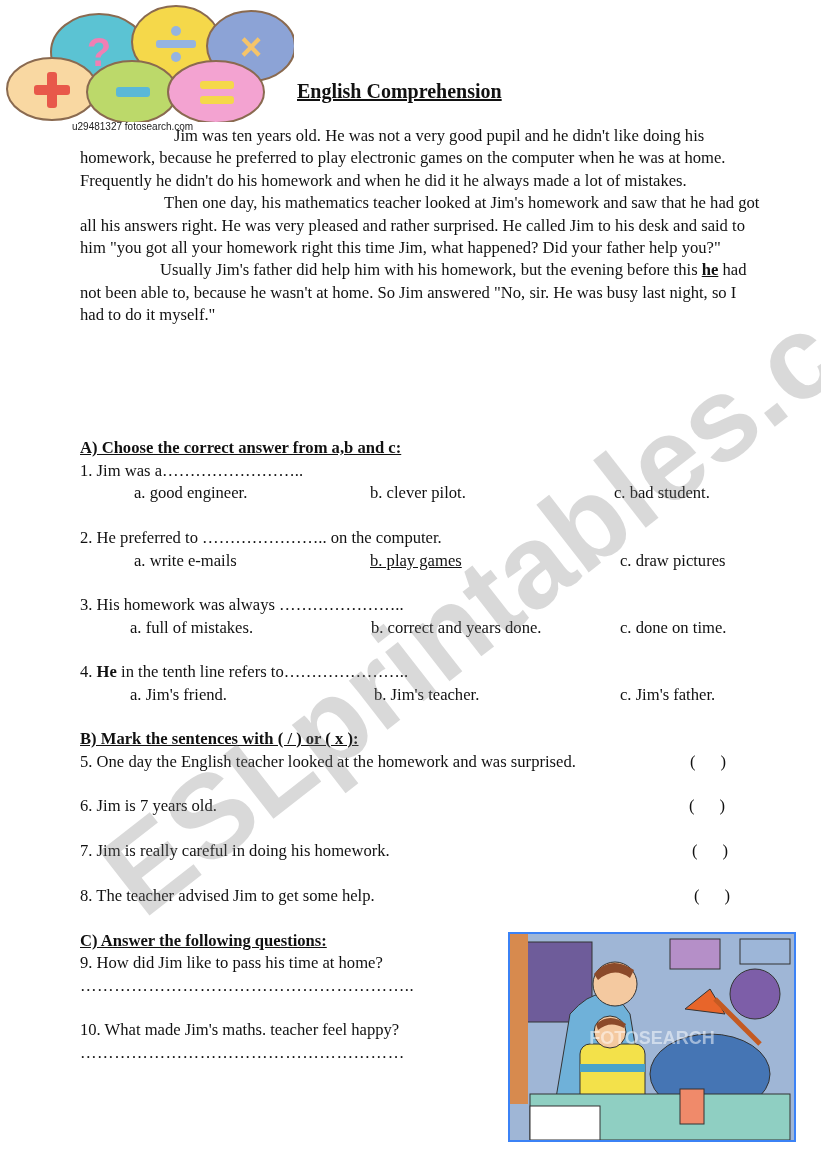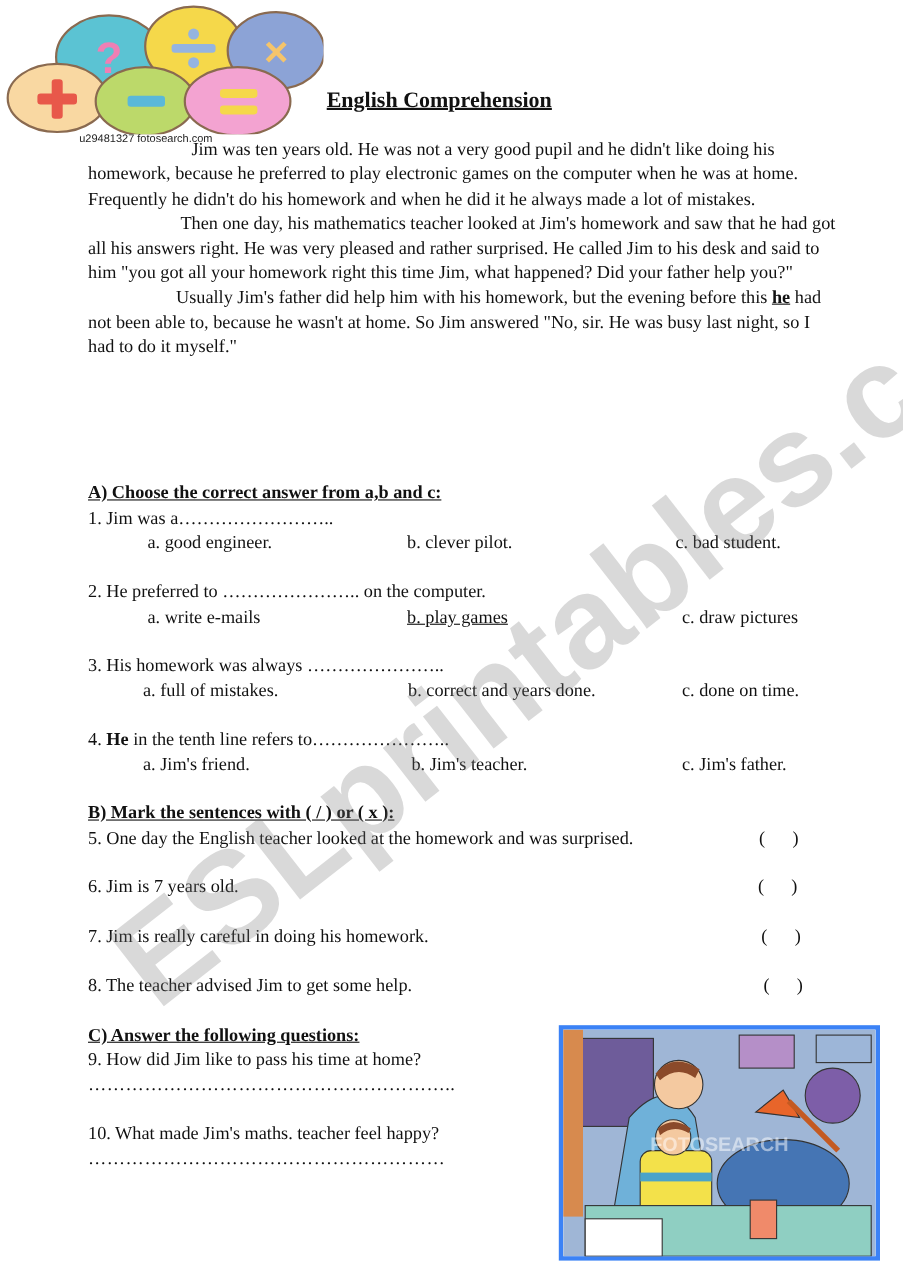--- a/index.html
+++ b/index.html
@@ -9,21 +9,21 @@
   .logo-caption{left:72px;top:121px;font-family:"Liberation Sans",sans-serif;font-size:10px;font-weight:normal;color:#222;}
   .title{left:297px;top:80px;font-size:20px;font-weight:bold;text-decoration:underline;}
   .text{font-size:16.6px;line-height:22.4px;left:80px;width:680px;}
   .para{margin:0;}
   .section-h{font-weight:bold;text-decoration:underline;font-size:16.6px;}
   .q{font-size:16.6px;}
   .opt{font-size:16.6px;position:absolute;}
   .paren{position:absolute;font-size:16.6px;}
   .dots{font-size:16.6px;letter-spacing:0.5px;}
   .watermark{left:60px;top:560px;font-family:"Liberation Sans",sans-serif;font-weight:bold;font-size:118px;color:rgba(120,120,120,0.28);transform:rotate(-38deg);transform-origin:left center;white-space:nowrap;left:118px;top:820px;pointer-events:none;}
-  .pic{left:508px;top:932px;width:284px;height:206px;border:4px solid #3b82f6;}
+  .pic{left:508px;top:932px;width:284px;height:206px;border:2px solid #3b82f6;}
 </style>
 </head>
 <body>
 
 <div class="abs logo">
   <svg width="290" height="118" viewBox="0 0 290 118">
     <ellipse cx="95" cy="48" rx="48" ry="38" fill="#5bc3d3" stroke="#8a6a50" stroke-width="2"></ellipse>
     <ellipse cx="172" cy="38" rx="44" ry="36" fill="#f5d84a" stroke="#8a6a50" stroke-width="2"></ellipse>
     <ellipse cx="247" cy="42" rx="44" ry="35" fill="#8ca3d6" stroke="#8a6a50" stroke-width="2"></ellipse>
     <ellipse cx="48" cy="85" rx="45" ry="31" fill="#f9d8a2" stroke="#8a6a50" stroke-width="2"></ellipse>

